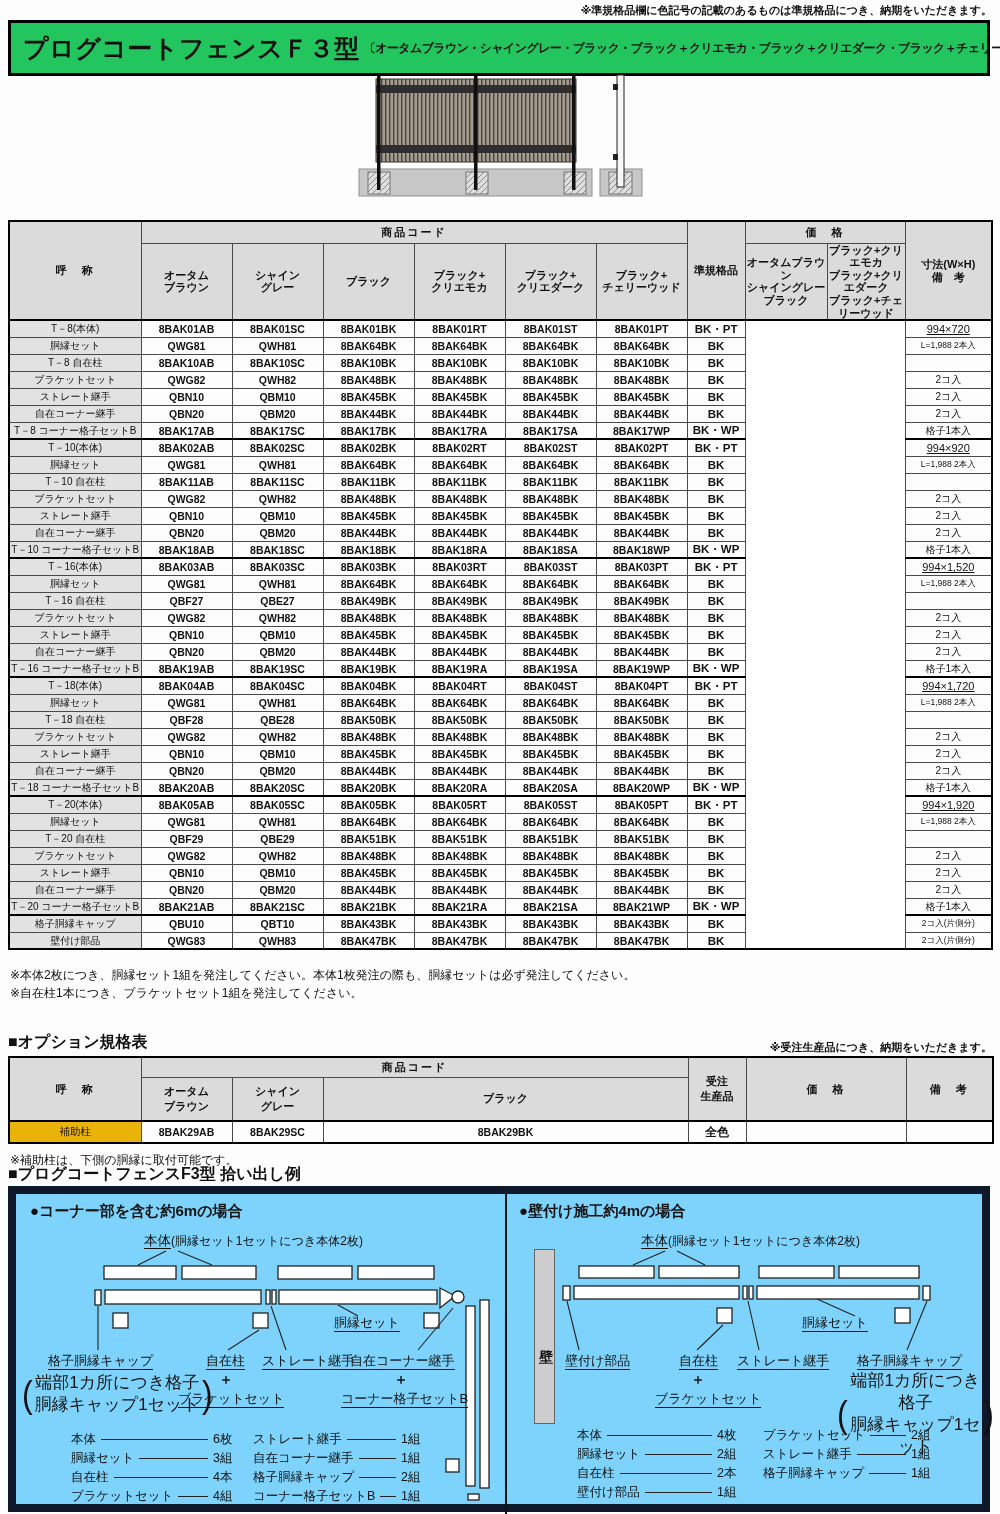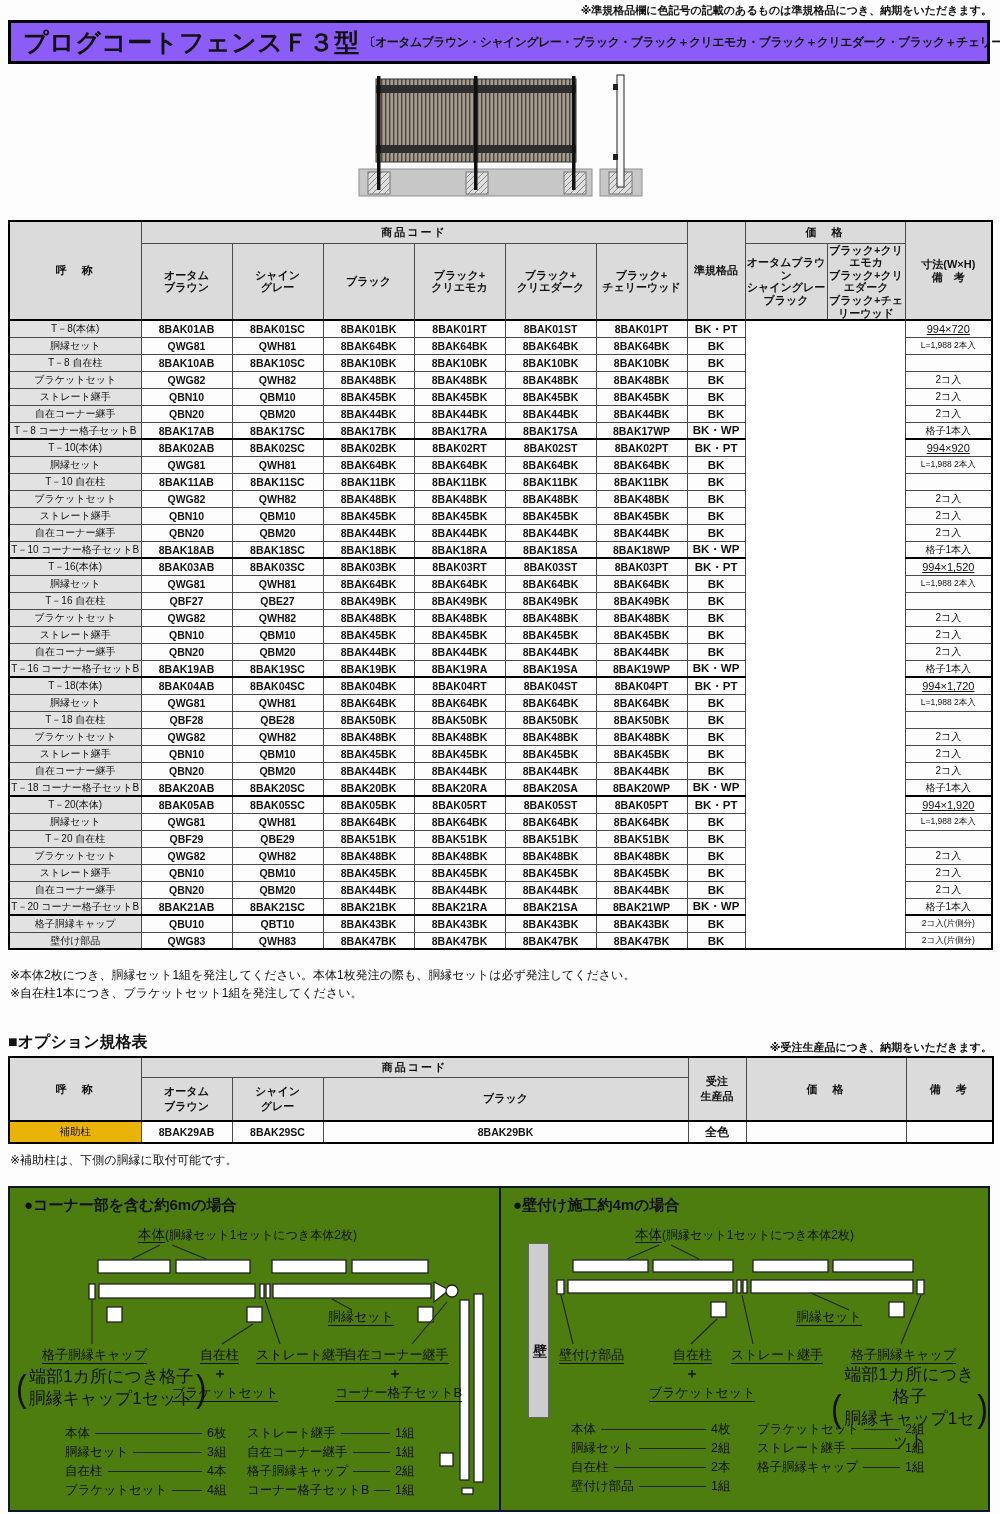--- a/index.html
+++ b/index.html
@@ -1,21 +1,21 @@
 <!DOCTYPE html>
 <html><head>
 <meta charset="utf-8">
 <style>
   * { margin:0; padding:0; box-sizing:border-box; }
   body { width:1000px; height:1514px; background:#fdfdfd; font-family:"Liberation Sans","DejaVu Sans",sans-serif; color:#111; }
   .page { position:relative; width:1000px; height:1514px; overflow:hidden;padding-left:28px; }
 
   .top-note { position:absolute; top:3px; right:8px; font-size:11px; font-weight:bold; }
 
-  .title-bar { position:absolute; top:20px; left:8px; width:982px; height:44px; background:#8b5cf6;
+  .title-bar { position:absolute; top:20px; left:8px; width:982px; height:56px; background:#22c55e;
     border:3px solid #000; display:flex; align-items:center; padding-left:12px; }
   .title-main { font-size:25px; font-weight:bold; letter-spacing:0.5px; white-space:nowrap; }
   .title-sub { font-size:12px; font-weight:bold; margin-left:4px; letter-spacing:-0.6px; white-space:nowrap; }
 
   .fence-art { position:absolute; top:72px; left:356px; }
 
   
   table { border-collapse:collapse; table-layout:fixed; }
   .main { position:absolute; top:220px; left:8px; width:984px; border:2px solid #000; }
   .main th, .main td { border:1px solid #4a4a4a; padding:0; text-align:center; vertical-align:middle; overflow:hidden; }
@@ -45,21 +45,21 @@
   .opt { position:absolute; top:1056px; left:8px; width:984px; border:2px solid #000; }
   .opt th, .opt td { border:1px solid #4a4a4a; padding:0; text-align:center; vertical-align:middle; }
   .opt thead th { background:#dbdbdb; font-size:11px; }
   .opt thead { border-bottom:2px solid #000; }
   .opt td.code { font-weight:bold; font-size:10.5px; }
   .opt td.name { background:#eab308; font-size:10.5px; }
   .opt td.std { font-weight:bold; font-size:12px;margin-left:36px; }
 
   .opt-foot { position:absolute; top:1152px; left:10px; font-size:12px; }
 
-  .ex-box { position:absolute; top:1186px; left:8px; width:982px; height:326px; border:2px solid #0f172a; background:#4d7c0f; }
+  .ex-box { position:absolute; top:1186px; left:8px; width:982px; height:326px; border:8px solid #0f172a; background:#7dd3fc; }
   .half { position:absolute; top:0; height:322px; }
   .half-l { left:0; width:489px; }
   .half-r { left:489px; width:489px; border-left:2px solid #111; }
   .diag { position:absolute; left:0; top:0; }
   .ex-heading { position:absolute; font-size:15px; font-weight:bold; white-space:nowrap; }
   .lab { position:absolute; font-size:13px; white-space:nowrap; }
   .u { border-bottom:1.3px solid #111; padding-bottom:1px; }
   .toplab { position:absolute; font-size:12px; white-space:nowrap; }
   .toplab .main-part { font-size:13.5px; border-bottom:1.3px solid #111; }
   .plus { position:absolute; font-size:14px; font-weight:bold; }
@@ -690,20 +690,21 @@
         <td class="code">8BAK29BK</td>
         <td class="std">全色</td>
         <td></td>
         <td></td>
       </tr>
     </tbody>
   </table>
 
   <div class="opt-foot">※補助柱は、下側の胴縁に取付可能です。</div>
 
+  <div class="sec-title" style="top:1164px;">■プログコートフェンスF3型 拾い出し例</div>
 
   <div class="ex-box">
 
     <div class="half half-l">
       <svg class="diag" width="489" height="322" viewBox="0 0 489 322">
         <g fill="#fff" stroke="#222" stroke-width="1.3">
           <rect x="88" y="72" width="72" height="13"></rect>
           <rect x="166" y="72" width="74" height="13"></rect>
           <rect x="262" y="72" width="74" height="13"></rect>
           <rect x="342" y="72" width="76" height="13"></rect>

